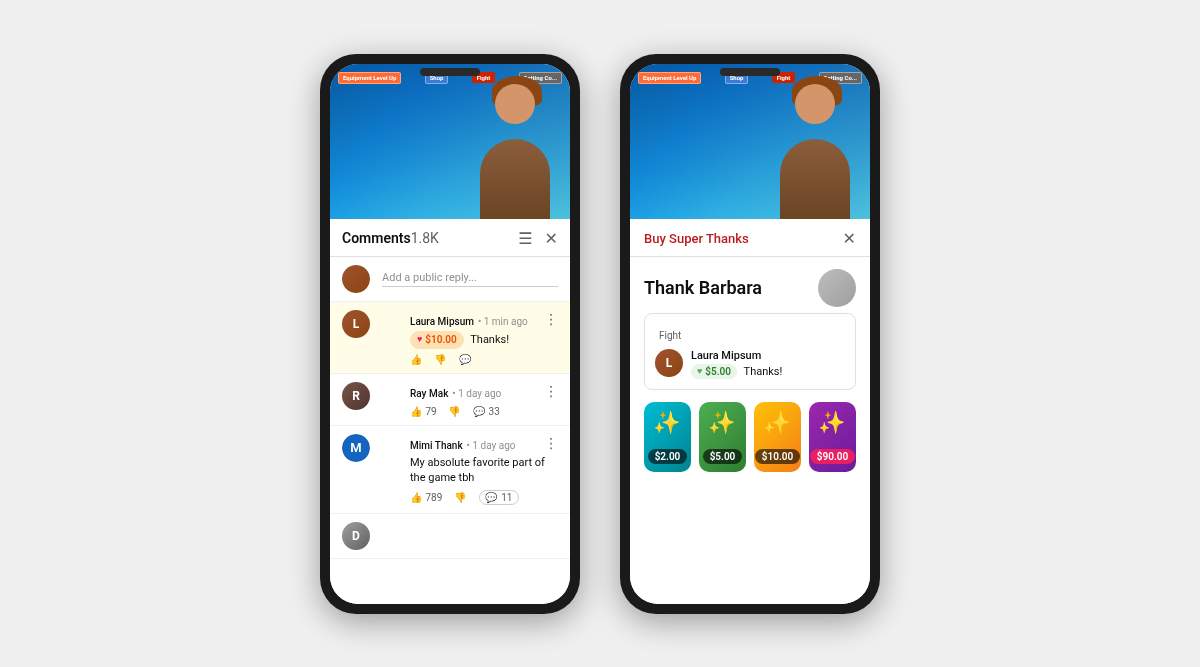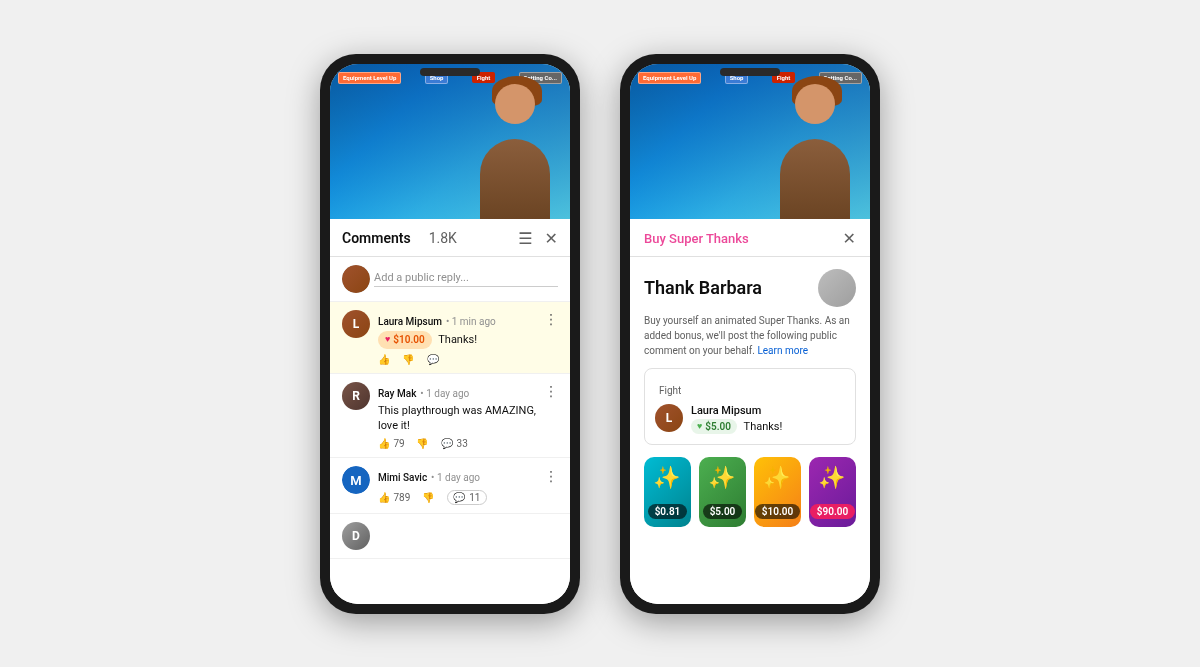--- a/index.html
+++ b/index.html
@@ -140,21 +140,21 @@
       display: flex;
       align-items: center;
       justify-content: space-between;
       padding: 10px 12px 8px;
       border-bottom: 1px solid #e0e0e0;
       flex-shrink: 0;
     }
     .comments-title-group {
       display: flex;
       align-items: flex-end;
-      gap: 18px;
+      gap: 0;
     }
     .comments-title {
       font-size: 14px;
       font-weight: 600;
       color: #0f0f0f;
     }
     .comments-count {
       font-size: 14px;
       color: #606060;
     }
@@ -180,21 +180,21 @@
       flex-shrink: 0;
     }
     .community-link {
       color: #065fd4;
       text-decoration: none;
     }
     .reply-input-row {
       display: flex;
       align-items: center;
       padding: 8px 12px;
-      gap: 4px;
+      gap: 12px;
       border-bottom: 1px solid #f0f0f0;
       flex-shrink: 0;
     }
     .avatar-small {
       width: 28px;
       height: 28px;
       border-radius: 50%;
       background: #ccc;
       flex-shrink: 0;
       overflow: hidden;
@@ -223,20 +223,21 @@
     }
     .comment-avatar {
       width: 28px;
       height: 28px;
       border-radius: 50%;
       flex-shrink: 0;
       overflow: hidden;
     }
     .comment-content {
       flex: 1;
+      margin-left: 32px;
     }
     .comment-author-row {
       display: flex;
       align-items: center;
       justify-content: space-between;
     }
     .comment-author {
       font-size: 10px;
       font-weight: 500;
       color: #0f0f0f;
@@ -310,21 +311,21 @@
       display: flex;
       align-items: center;
       justify-content: space-between;
       padding: 10px 14px 8px;
       border-bottom: 1px solid #e0e0e0;
       flex-shrink: 0;
     }
     .st-title {
       font-size: 13px;
       font-weight: 500;
-      color: #ec4899;
+      color: #b91c1c;
     }
     .st-body {
       padding: 12px 14px;
       flex: 1;
       overflow: hidden;
     }
     .st-thank-title {
       font-size: 18px;
       font-weight: 600;
       color: #0f0f0f;
@@ -552,43 +553,43 @@
             <div class="comment-header-row">
               <div class="comment-avatar avatar-ray">R</div>
               <div class="comment-content">
                 <div class="comment-author-row">
                   <div>
                     <span class="comment-author">Ray Mak</span>
                     <span class="comment-time"> • 1 day ago</span>
                   </div>
                   <span class="more-btn">⋮</span>
                 </div>
-                <div class="comment-text">This playthrough was AMAZING, love it!</div>
                 <div class="comment-actions">
                   <span class="action-btn">👍 <span>79</span></span>
                   <span class="action-btn">👎</span>
                   <span class="action-btn">💬 <span>33</span></span>
                 </div>
               </div>
             </div>
           </div>
 
           <div class="comment-item">
             <div class="comment-header-row">
               <div class="comment-avatar">
                 <div class="avatar-circle" style="background:#1565c0;">M</div>
               </div>
               <div class="comment-content">
                 <div class="comment-author-row">
                   <div>
-                    <span class="comment-author">Mimi Savic</span>
+                    <span class="comment-author">Mimi Thank</span>
                     <span class="comment-time"> • 1 day ago</span>
                   </div>
                   <span class="more-btn">⋮</span>
                 </div>
+                <div class="comment-text">My absolute favorite part of the game tbh</div>
                 <div class="comment-actions">
                   <span class="action-btn">👍 <span>789</span></span>
                   <span class="action-btn">👎</span>
                   <span class="action-btn" style="border:1px solid #ccc;border-radius:12px;padding:1px 6px;">💬 <span>11</span></span>
                 </div>
               </div>
             </div>
           </div>
 
           <div class="comment-item">
@@ -636,23 +637,20 @@
       <div class="super-thanks-panel">
         <div class="st-header">
           <span class="st-title">Buy Super Thanks</span>
           <span class="icon-btn">✕</span>
         </div>
 
         <div class="st-body">
           <div class="st-thank-title">
             <span>Thank Barbara</span>
             <div class="st-avatar-large" style="background:linear-gradient(135deg,#bdbdbd,#9e9e9e);border-radius:50%;"></div>
-          </div>
-          <div class="st-description">
-            <span>Buy yourself an animated Super Thanks. As an added bonus, we'll post the following public comment on your behalf.</span> <a class="st-learn-more">Learn more</a>
           </div>
 
           <div class="bonus-box">
             <div class="bonus-label">Fight</div>
             <div class="bonus-comment-row">
               <div class="avatar-small avatar-laura" style="width:28px;height:28px;border-radius:50%;background:linear-gradient(135deg,#a0522d,#8B4513);display:flex;align-items:center;justify-content:center;font-size:12px;color:#fff;font-weight:bold;flex-shrink:0;">L</div>
               <div class="bonus-comment-content">
                 <div class="bonus-author">Laura Mipsum</div>
                 <div class="bonus-text">
                   <span class="st-badge">
@@ -661,21 +659,21 @@
                   </span>
                   <span>Thanks!</span>
                 </div>
               </div>
             </div>
           </div>
 
           <div class="amount-grid">
             <div class="amount-card card-bg-teal">
               <span class="card-sparkle">✨</span>
-              <span class="amount-label">$0.81</span>
+              <span class="amount-label">$2.00</span>
             </div>
             <div class="amount-card card-bg-green">
               <span class="card-sparkle">✨</span>
               <span class="amount-label">$5.00</span>
             </div>
             <div class="amount-card card-bg-yellow">
               <span class="card-sparkle">✨</span>
               <span class="amount-label">$10.00</span>
             </div>
             <div class="amount-card card-bg-purple">

